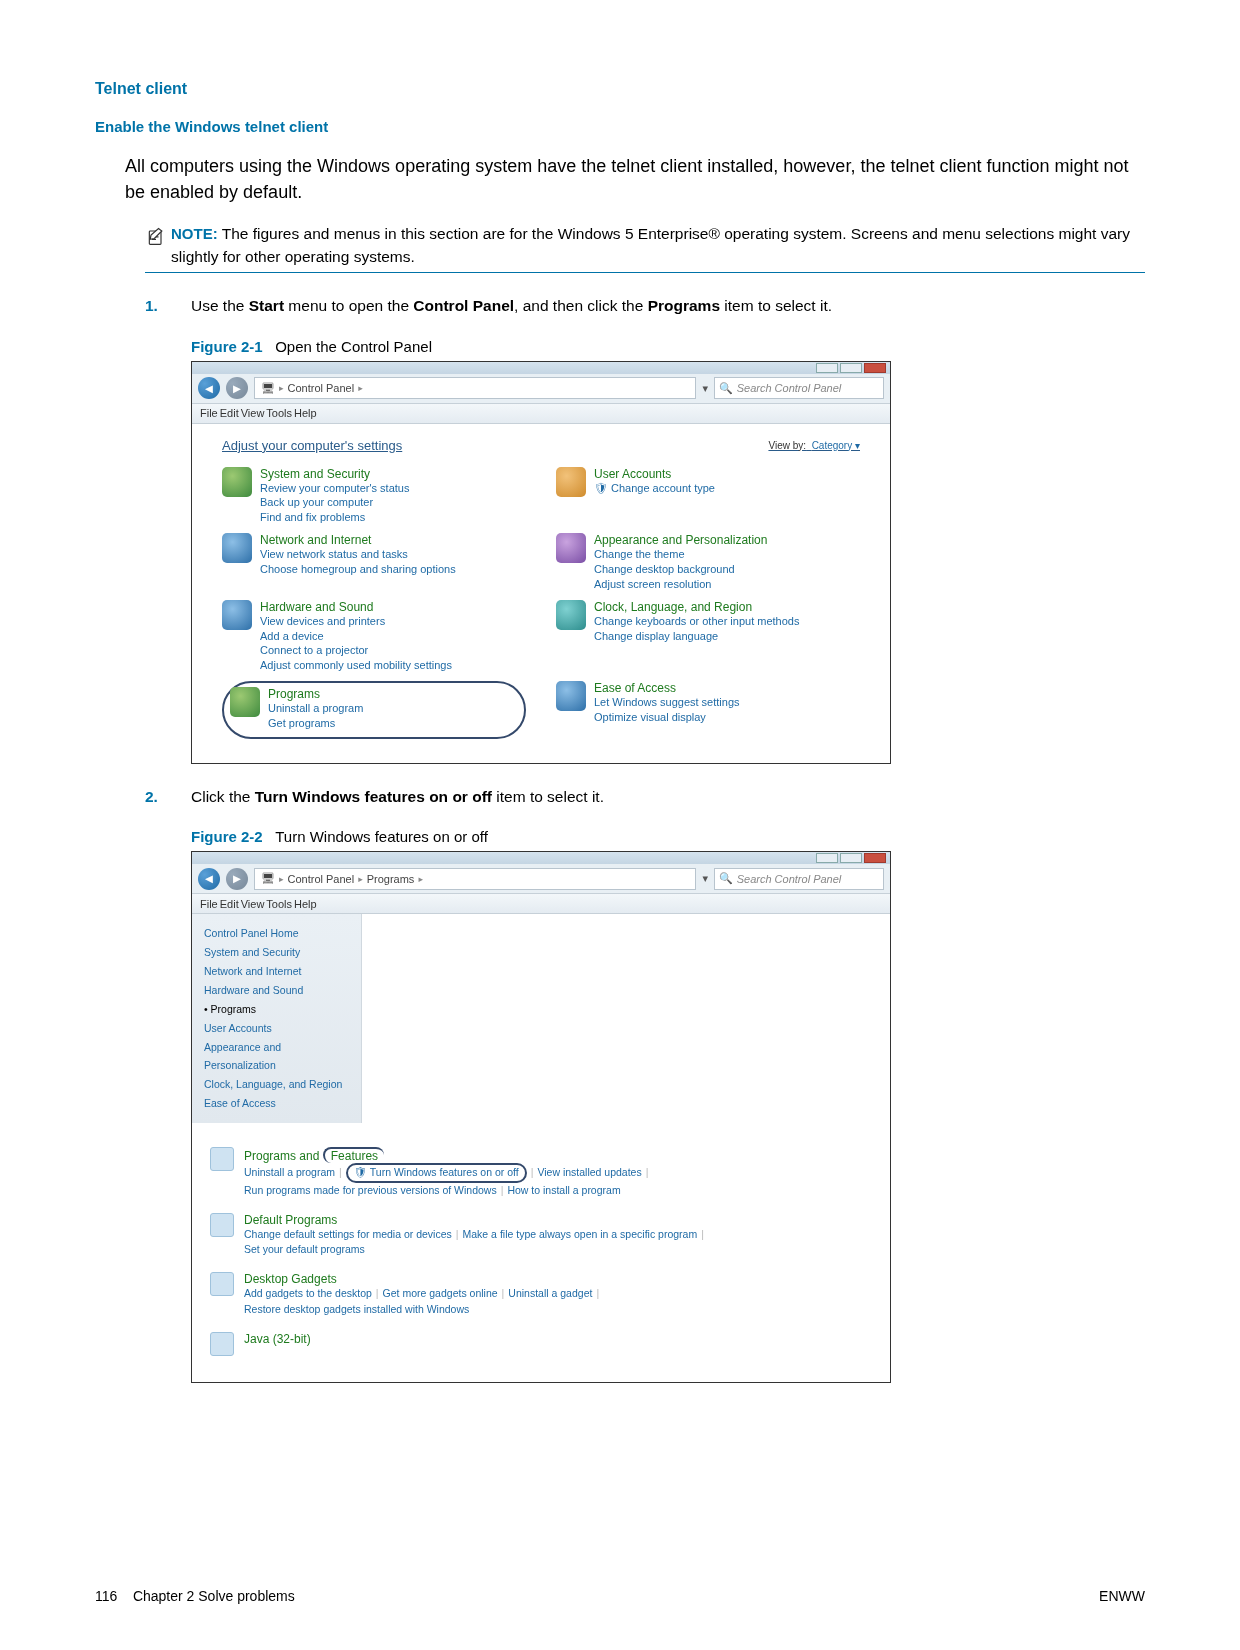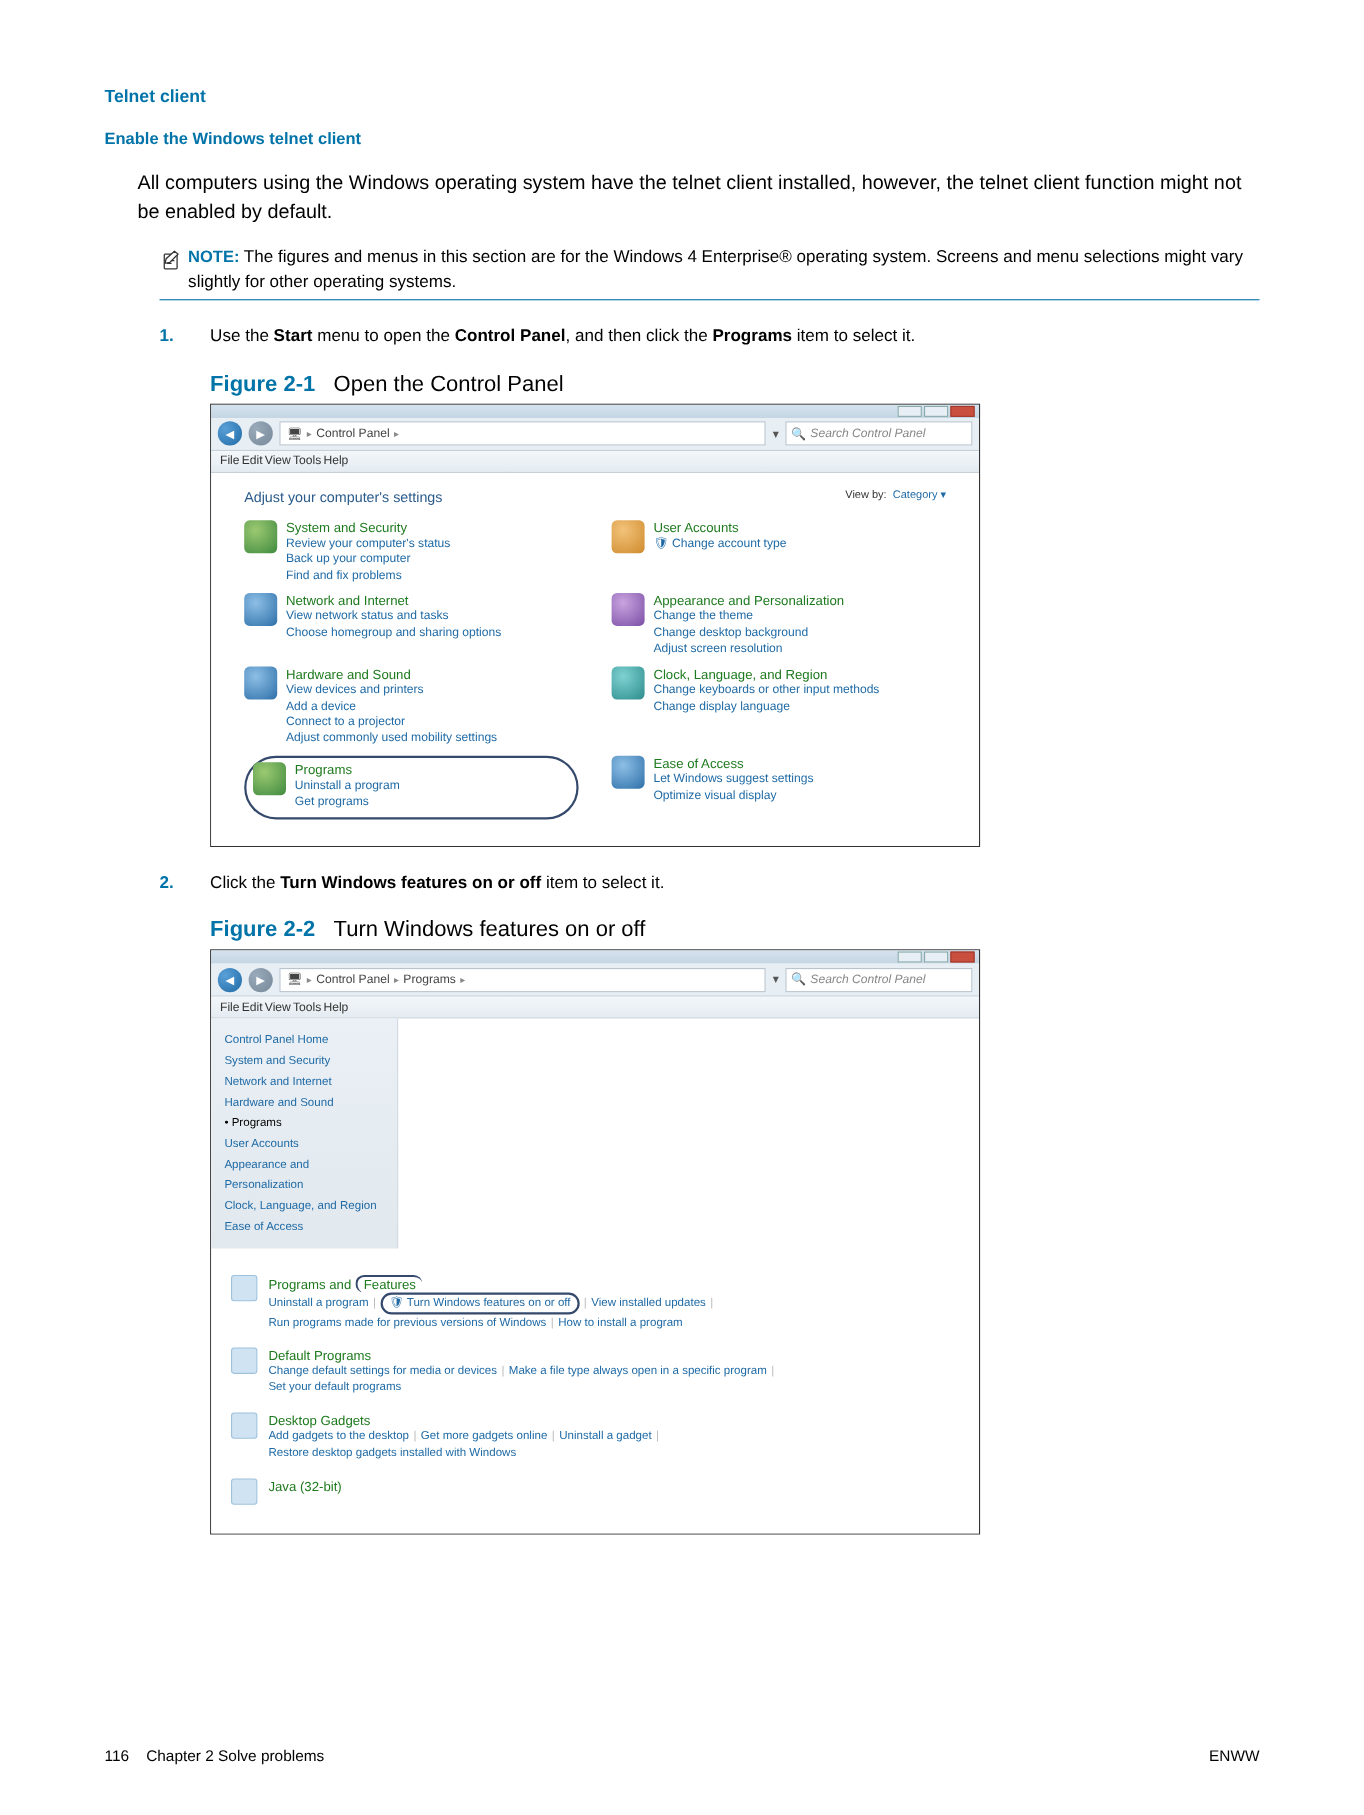--- a/index.html
+++ b/index.html
@@ -71,21 +71,21 @@
   }
   .step-num {
     color: #0073a8;
     font-weight: 700;
     width: 20px;
     flex-shrink: 0;
   }
   .figure-caption {
     color: #0073a8;
     font-weight: 700;
-    font-size: 20px;
+    font-size: 15px;
     margin: 20px 0 6px 96px;
   }
   .figure-caption .figtext {
     color: #000;
     font-weight: 400;
   }
   .screenshot {
     margin-left: 96px;
     width: 700px;
     border: 1px solid #333;
@@ -153,23 +153,24 @@
     color: #333;
   }
   .cp-body {
     padding: 14px 30px 24px 30px;
     background: #fff;
     min-height: 280px;
   }
   .cp-title-row {
     display: flex;
     justify-content: space-between;
-    align-items: flex-start;
+    align-items: center;
     margin-bottom: 14px;
     color: #2a5b8a;
+    text-decoration: underline;
   }
   .cp-title-row .viewby { color: #333; font-size: 10px; }
   .cp-title-row .viewby .cat { color: #1f6aa5; }
   .cp-grid {
     display: grid;
     grid-template-columns: 1fr 1fr;
     column-gap: 30px;
     row-gap: 8px;
   }
   .cp-item {
@@ -246,21 +247,21 @@
   <div class="note-row">
     <span class="note-icon">
       <svg width="20" height="20" viewBox="0 0 24 24" fill="none" stroke="#333" stroke-width="1.4">
         <rect x="4" y="6" width="14" height="16" rx="1"></rect>
         <path d="M7 10h8M7 13h8M7 16h5"></path>
         <path d="M15 3l4 3-9 9-5 1 1-5z" fill="#fff"></path>
       </svg>
     </span>
     <div class="note-block">
       <span class="note-label">NOTE:</span>
-      <span>The figures and menus in this section are for the Windows 4 Enterprise® operating system. Screens and menu selections might vary slightly for other operating systems.</span>
+      <span>The figures and menus in this section are for the Windows 5 Enterprise® operating system. Screens and menu selections might vary slightly for other operating systems.</span>
     </div>
   </div>
   <div class="note-underline"></div>
 
   <div class="step">
     <span class="step-num">1.</span>
     <div>
       <span>Use the </span><b>Start</b><span> menu to open the </span><b>Control Panel</b><span>, and then click the </span><b>Programs</b><span> item to select it.</span>
     </div>
   </div>

